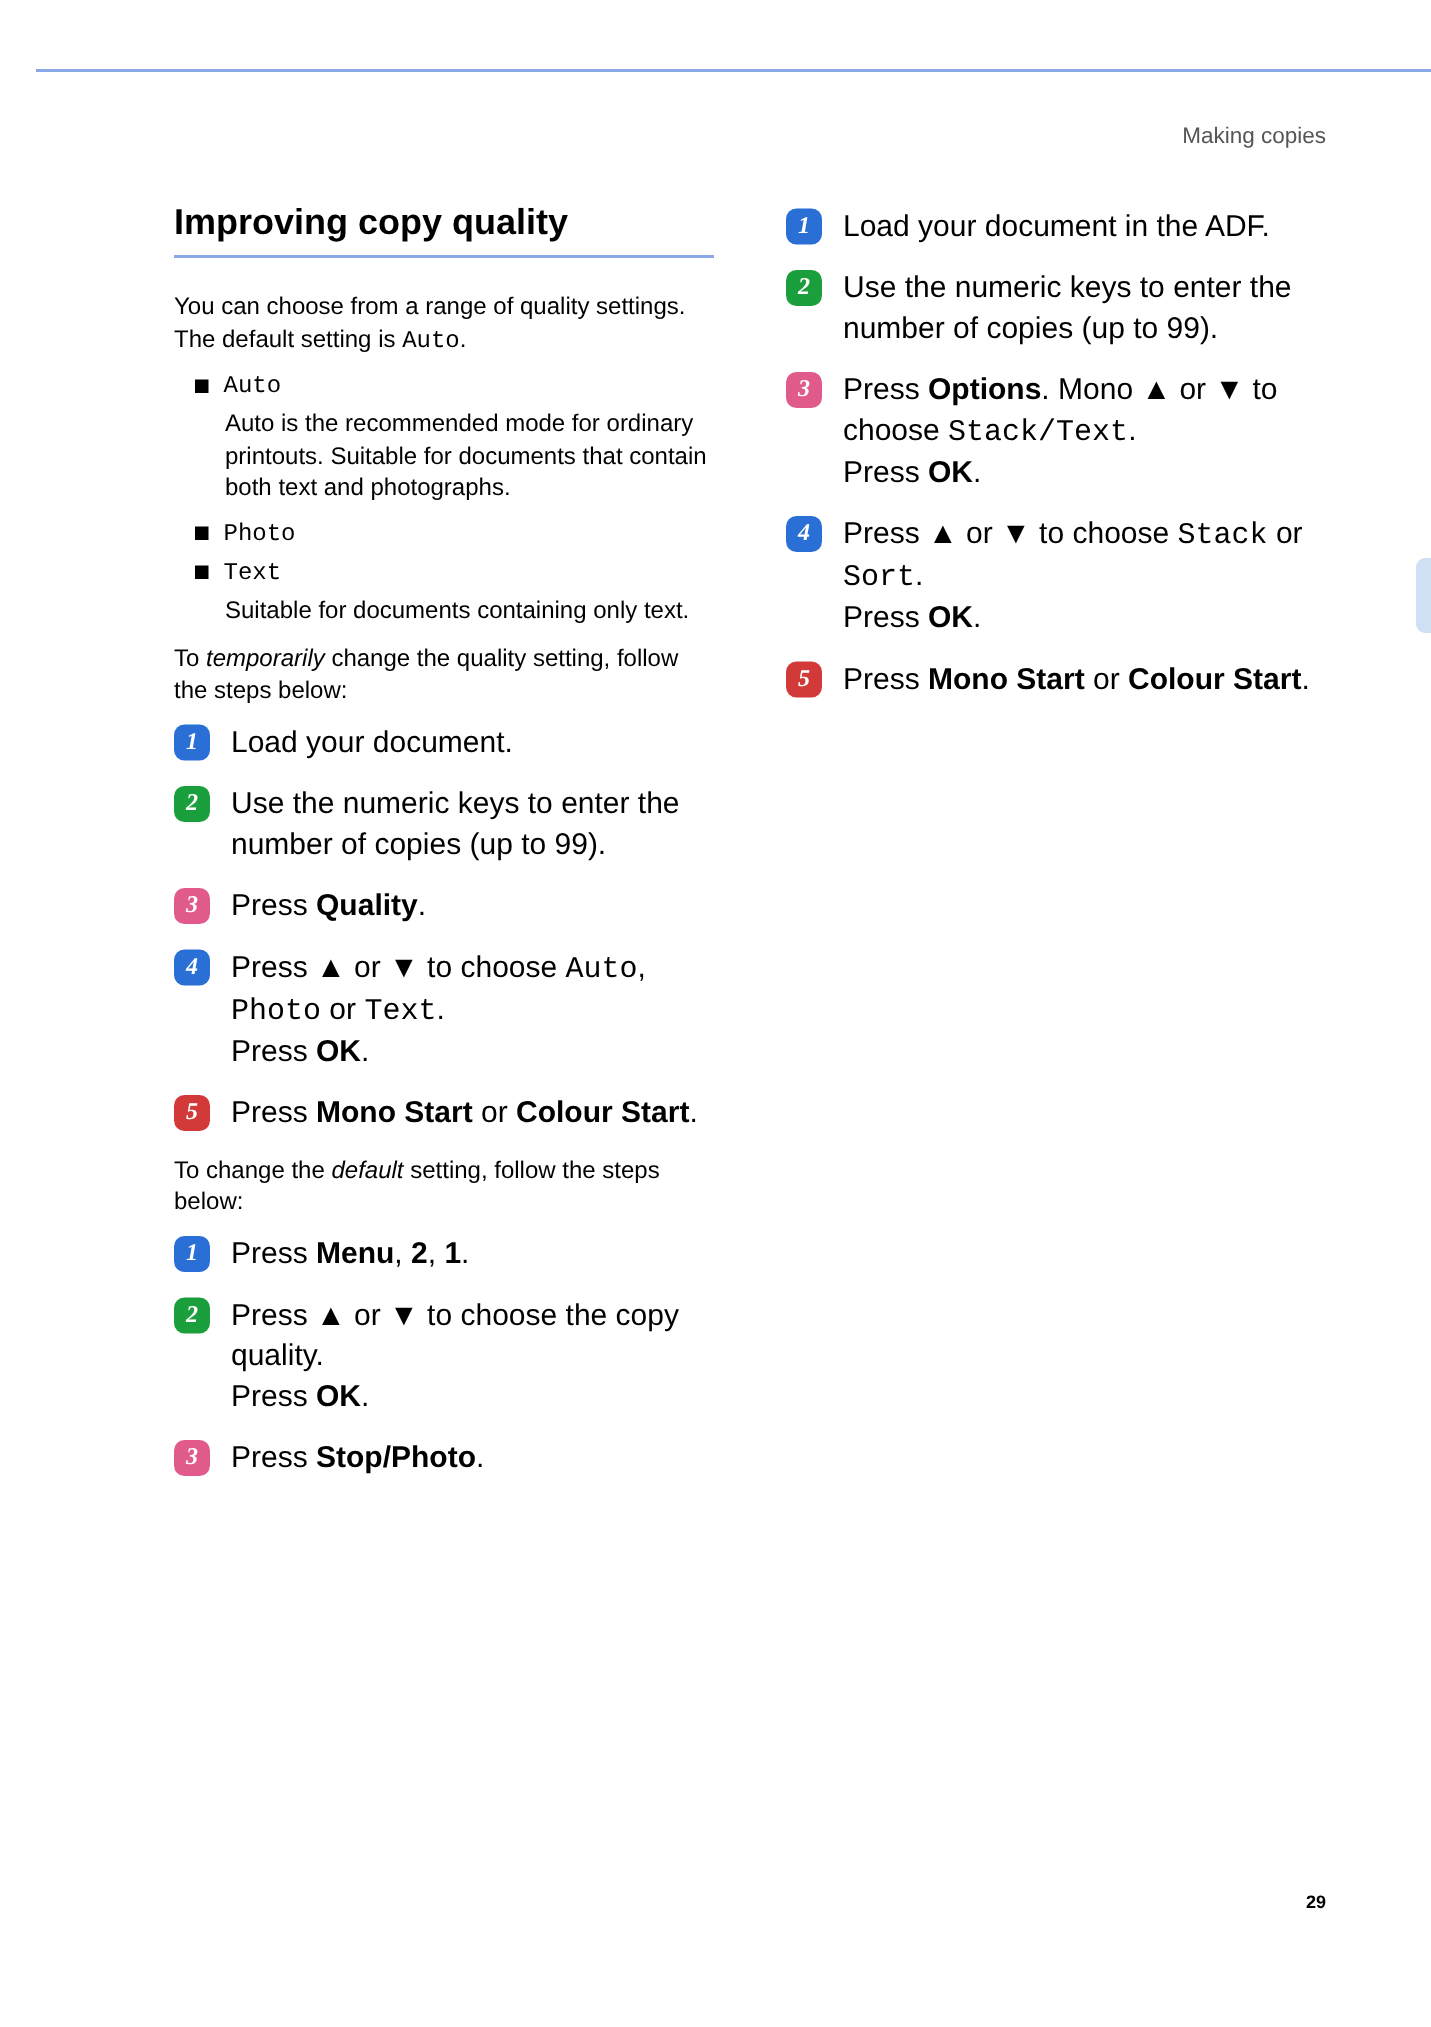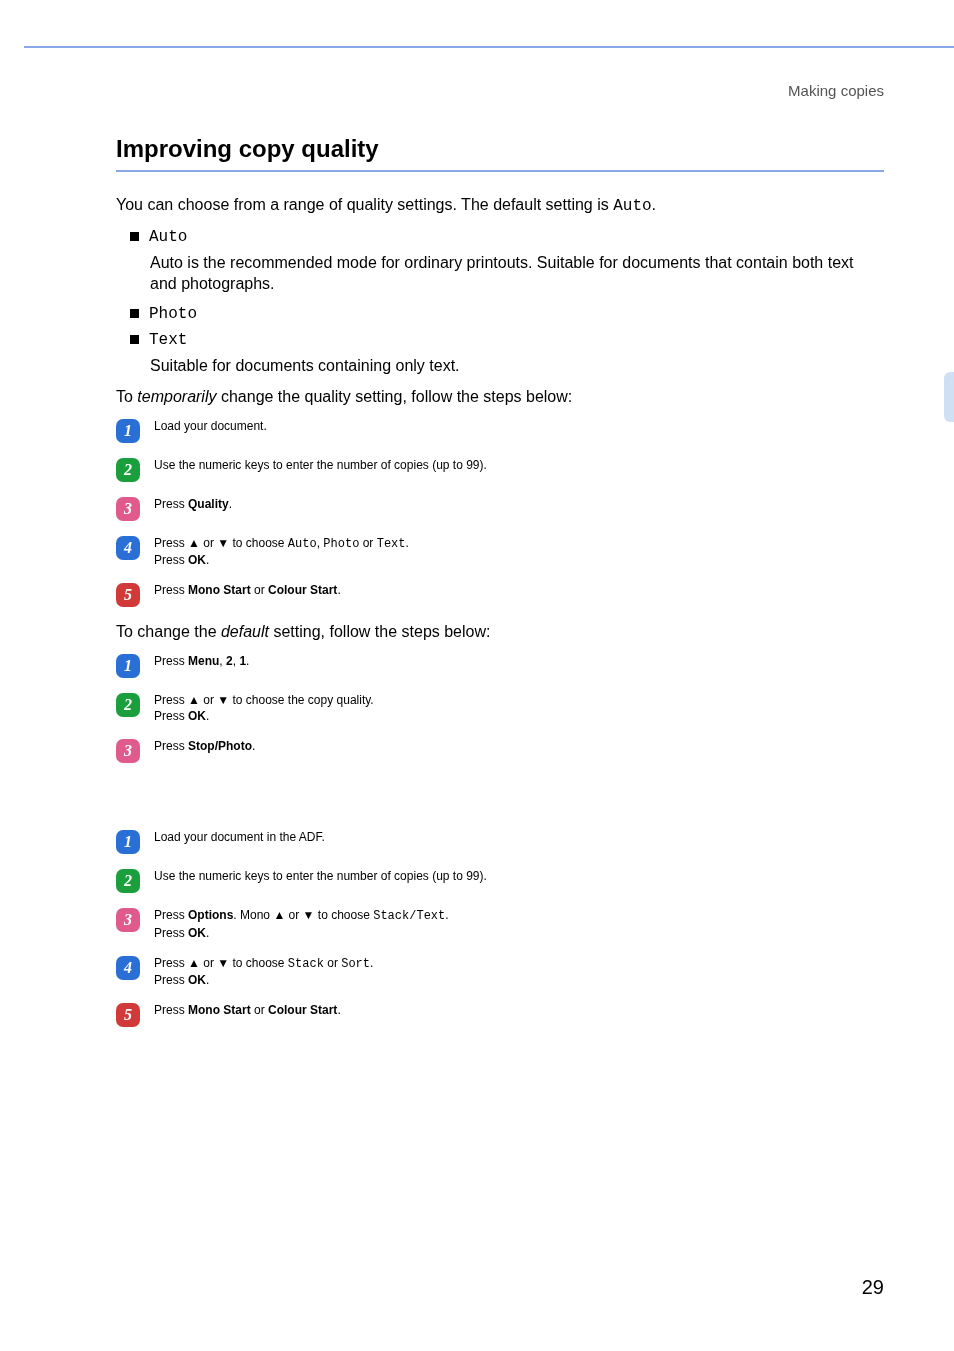--- a/index.html
+++ b/index.html
@@ -1,44 +1,44 @@
 <!DOCTYPE html>
 <html><head>
 <meta charset="utf-8">
 <style>
   * { box-sizing: border-box; margin: 0; padding: 0; }
   html, body { width: 954px; height: 1351px; font-family: Arial, Helvetica, sans-serif; color: #000; background: #fff; }
   .page { position: relative; width: 954px; height: 1351px; margin-left: 24px; }
   .top-rule { position: absolute; top: 46px; left: 0; right: 0; height: 2px; background: #8aa8e6; }
   .breadcrumb { position: absolute; top: 82px; right: 94px; font-size: 15px; color: #555; }
-  .content { position: absolute; top: 134px; left: 92px; right: 94px; bottom: 0; display: flex; gap: 48px; flex-direction: column; }
+  .content { position: absolute; top: 134px; left: 92px; right: 94px; bottom: 0; display: flex; gap: 48px; }
   .col { flex: 1 1 0; }
   h2.section { font-size: 24px; font-weight: bold; line-height: 1.25; padding-bottom: 6px; border-bottom: 2px solid #8aa8e6; margin-bottom: 22px; }
   p { font-size: 16px; line-height: 1.35; margin-bottom: 10px; }
   .mono { font-family: "Courier New", Courier, monospace; }
   .bullets { margin: 6px 0 8px 0; }
   .b-item { margin-bottom: 8px; }
   .b-head { display: flex; align-items: center; gap: 10px; margin-left: 14px; margin-bottom: 6px; }
   .sq { width: 9px; height: 9px; background: #000; flex: 0 0 auto; }
   .b-label { font-family: "Courier New", Courier, monospace; font-size: 16px; }
   .b-desc { margin-left: 34px; font-size: 16px; line-height: 1.35; margin-bottom: 10px; }
   .em { font-style: italic; text-align: center; }
   .steps { margin-top: 4px; }
   .step { display: flex; align-items: flex-start; gap: 14px; margin-bottom: 14px; }
   .step-num { flex: 0 0 auto; width: 24px; height: 24px; border-radius: 7px; display: flex; align-items: center; justify-content: center; font-family: Georgia, 'Times New Roman', serif; font-style: italic; font-weight: bold; font-size: 16px; color: #fff; margin-top: 1px; }
   .c1 { background: #2a6fd6; }
   .c2 { background: #1a9f3c; }
   .c3 { background: #e05a8c; }
   .c4 { background: #2a6fd6; }
   .c5 { background: #d23a3a; }
-  .step-text { font-size: 12px; line-height: 1.35; }
+  .step-text { font-size: 20px; line-height: 1.35; }
   .step-text .b { font-weight: bold; }
   .arrow { font-family: Arial, sans-serif; }
   .side-tab { position: absolute; right: 0; top: 372px; width: 34px; height: 50px; background: #cfe0f5; border-radius: 6px 0 0 6px; display: flex; align-items: center; justify-content: center; font-weight: bold; color: #fff; font-size: 18px; }
-  .page-num { position: absolute; right: 94px; bottom: 52px; font-size: 20px; font-weight: normal; }
+  .page-num { position: absolute; right: 94px; bottom: 76px; font-size: 12px; font-weight: bold; }
 </style>
 </head>
 <body>
 
 <div class="page">
   <div class="top-rule"></div>
   <div class="breadcrumb">Making copies</div>
 
   <div class="side-tab">4</div>
 

